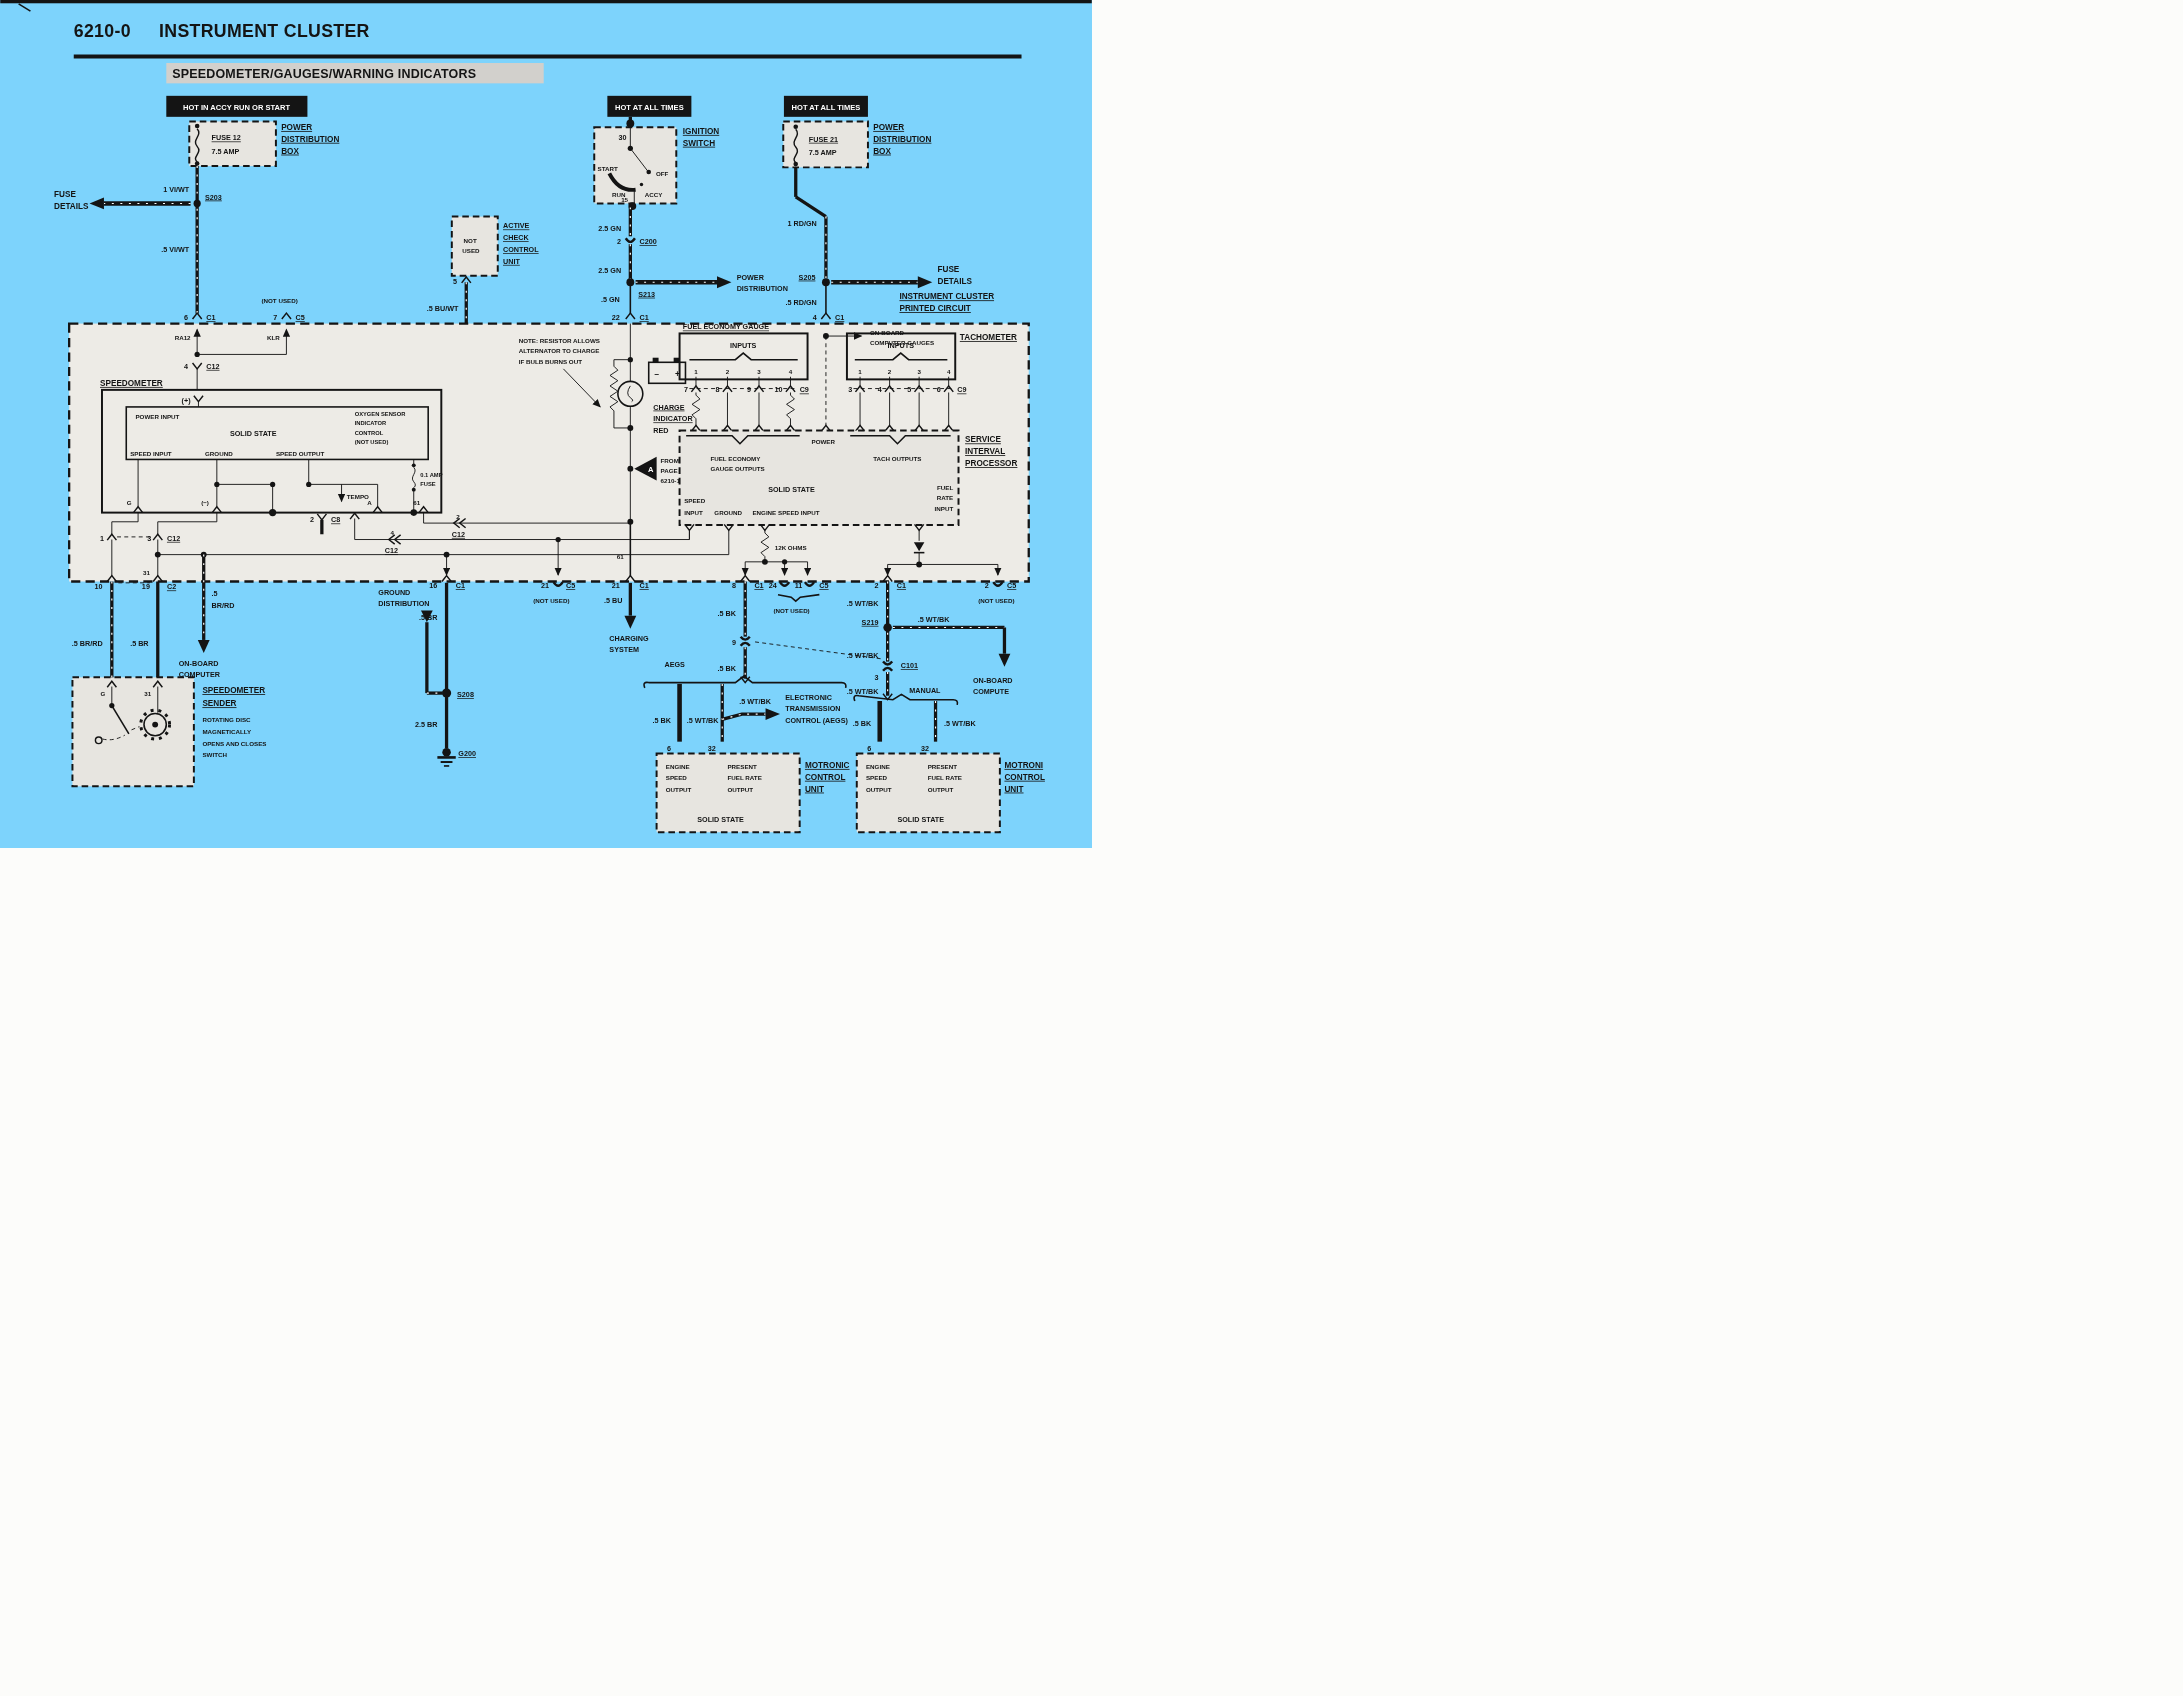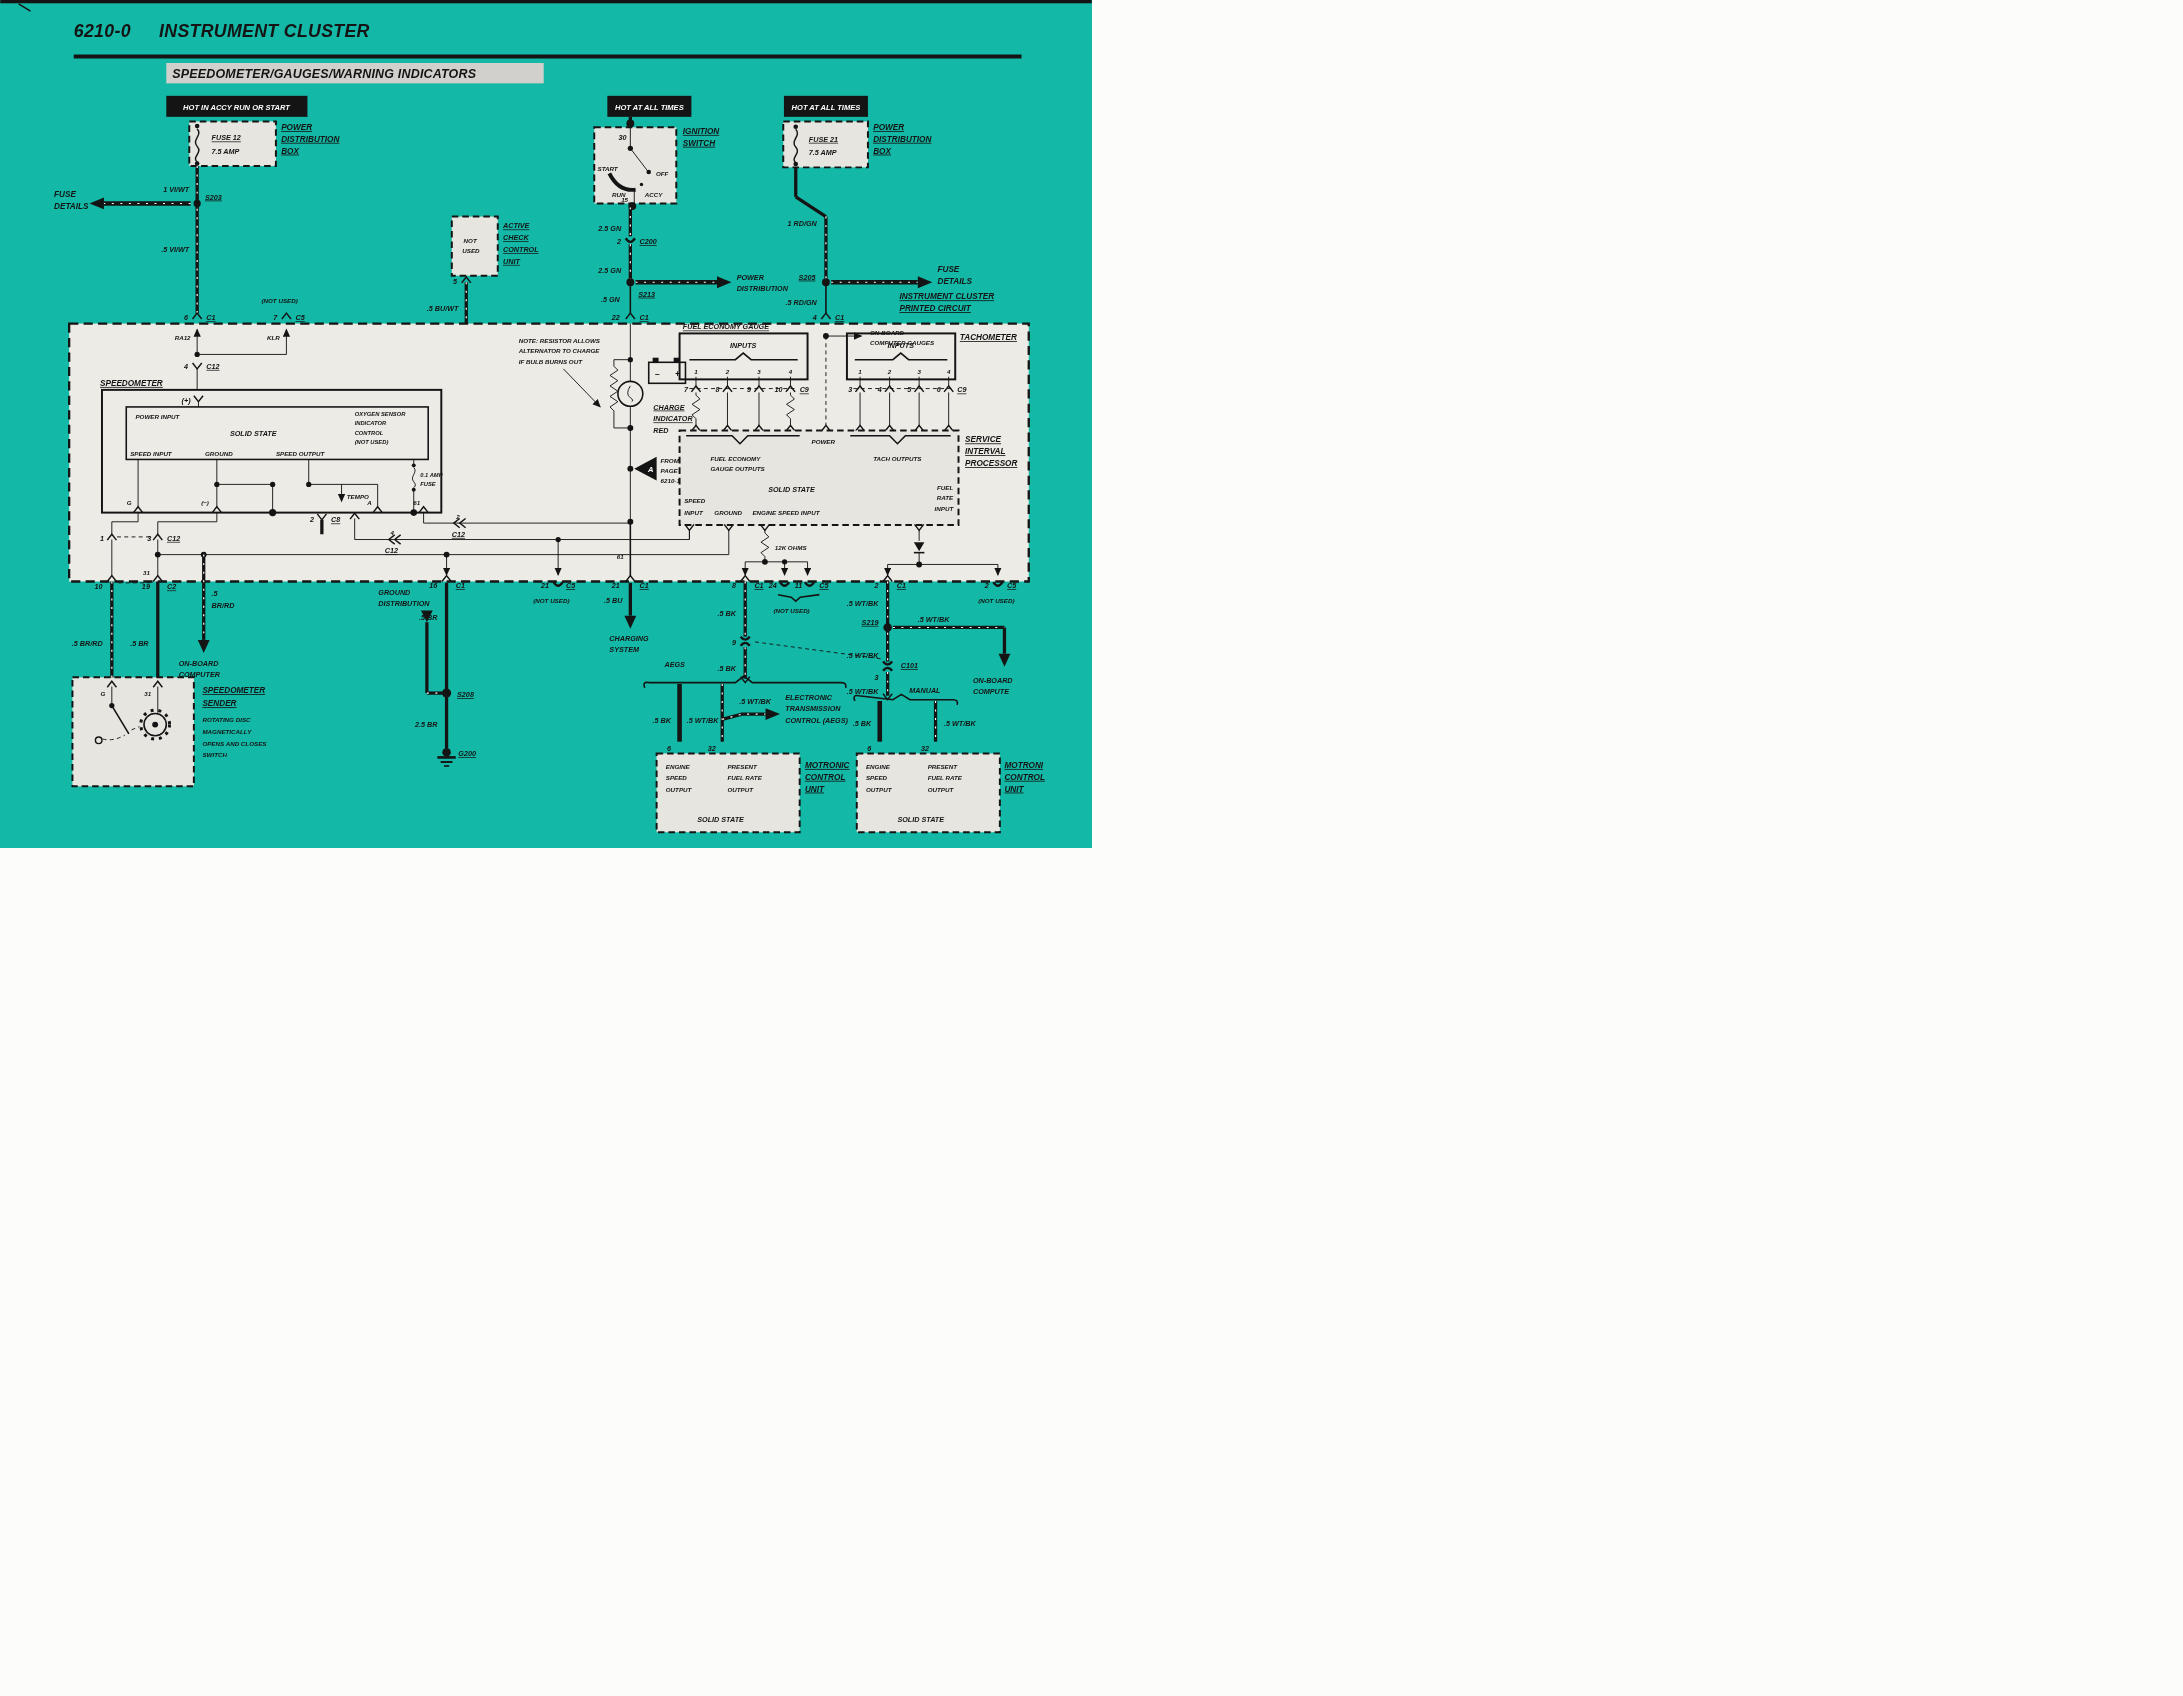--- a/index.html
+++ b/index.html
@@ -1,16 +1,16 @@
 <!DOCTYPE html>
 <html style="font-size:10.5px"><head>
 <meta charset="utf-8">
 <style>
   html,body{margin:0;padding:0;background:#fcfcfa;}
-  .page{width:1092px;height:848px;position:relative;background:#14b8a6;font-style:italic;}
+  .page{width:1092px;height:848px;position:relative;background:#7dd3fc;}
   svg{display:block;}
   text{font-family:"Liberation Sans","DejaVu Sans",sans-serif;font-weight:bold;fill:#141414;}
   .h1{font-size:27px;letter-spacing:.5px;}
   .h2{font-size:19px;letter-spacing:.3px;}
   .t{font-size:11px;}
   .t12{font-size:12.5px;}
   .s{font-size:9.5px;}
   .s9{font-size:8.8px;}
   .w{font-size:11.5px;fill:#ffffff;}
   .u{text-decoration:underline;}

